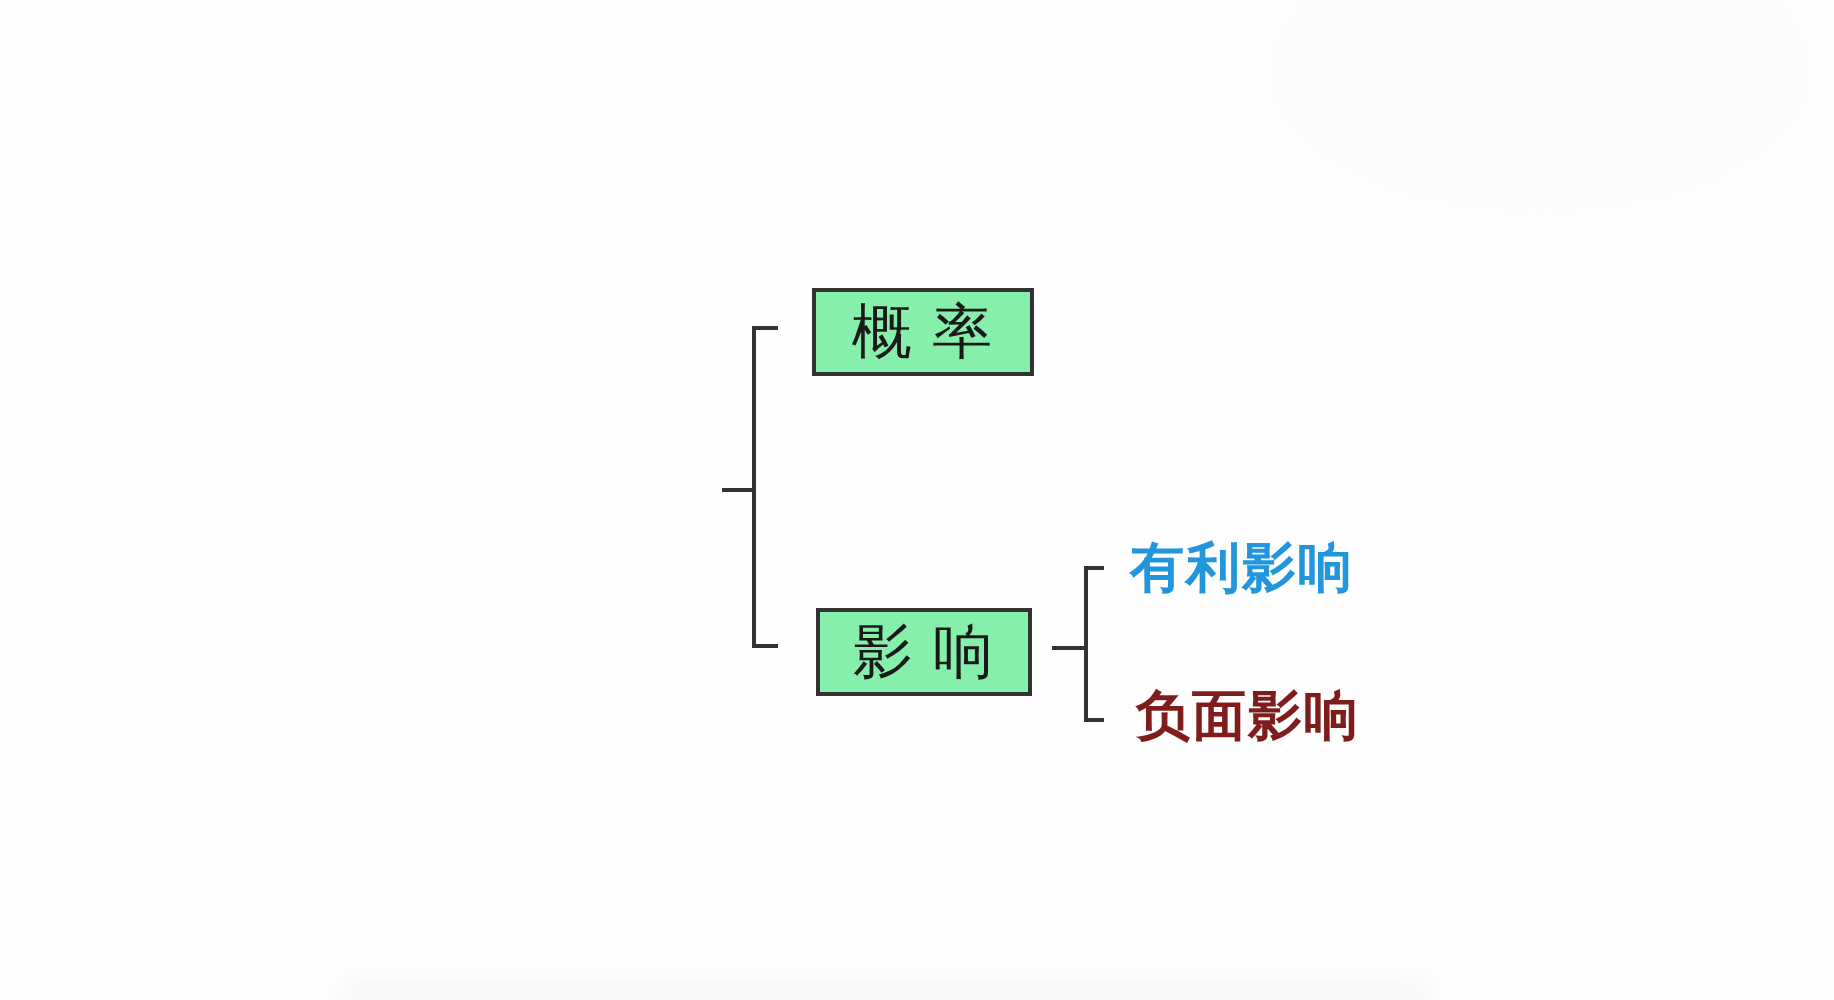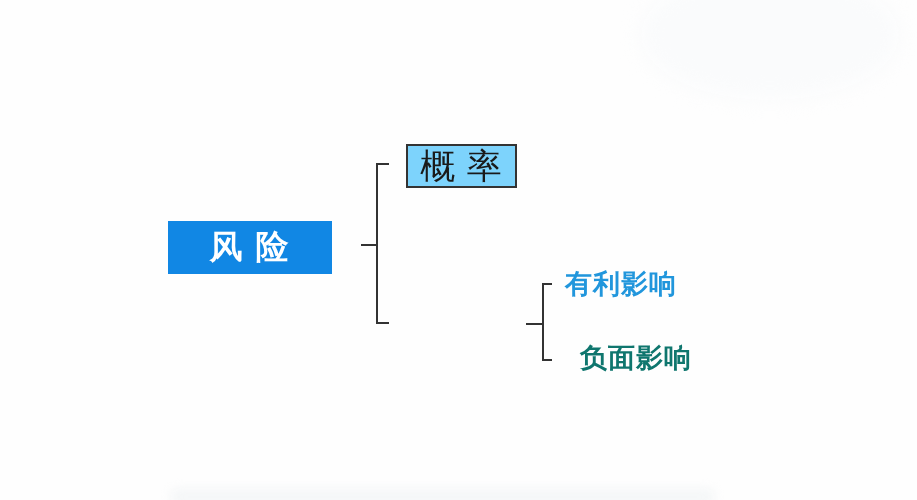--- a/index.html
+++ b/index.html
@@ -42,24 +42,24 @@
     font-size: 33px;
     font-weight: bold;
     display: flex;
     align-items: center;
     justify-content: center;
     letter-spacing: 2px;
   }
   
   .node-box {
     position: absolute;
-    background: #7dd3fc;
+    background: #86efac;
     border: 2px solid #333333;
     color: #1a1a1a;
-    font-size: 35px;
+    font-size: 30px;
     display: flex;
     align-items: center;
     justify-content: center;
     letter-spacing: 1px;
   }
   .node-probability { left: 406px; top: 144px; width: 107px; height: 40px; }
   .node-impact      { left: 408px; top: 304px; width: 104px; height: 40px; }
   
   .line {
     position: absolute;
@@ -76,39 +76,39 @@
   
   .leaf-label {
     position: absolute;
     font-size: 27px;
     font-weight: bold;
     line-height: 28px;
     letter-spacing: 1px;
     white-space: nowrap;
   }
   .leaf-favorable { left: 565px; top: 270px; color: #2196DC; }
-  .leaf-negative  { left: 568px; top: 344px; color: #0f766e; margin-left: 12px; }
+  .leaf-negative  { left: 568px; top: 344px; color: #7f1d1d; }
 </style>
 </head>
 <body>
 
 <div class="canvas">
 
   <div class="smudge-top"></div>
   <div class="smudge-bottom"></div>
 
-  <div class="root-box">风 险</div>
 
   <div class="line b1-tick-mid"></div>
   <div class="line b1-vert"></div>
   <div class="line b1-tick-top"></div>
   <div class="line b1-tick-bot"></div>
 
   <div class="node-box node-probability">概 率</div>
 
+  <div class="node-box node-impact">影 响</div>
 
   <div class="line b2-tick-mid"></div>
   <div class="line b2-vert"></div>
   <div class="line b2-tick-top"></div>
   <div class="line b2-tick-bot"></div>
 
   <div class="leaf-label leaf-favorable">有利影响</div>
 
   <div class="leaf-label leaf-negative">负面影响</div>
 

